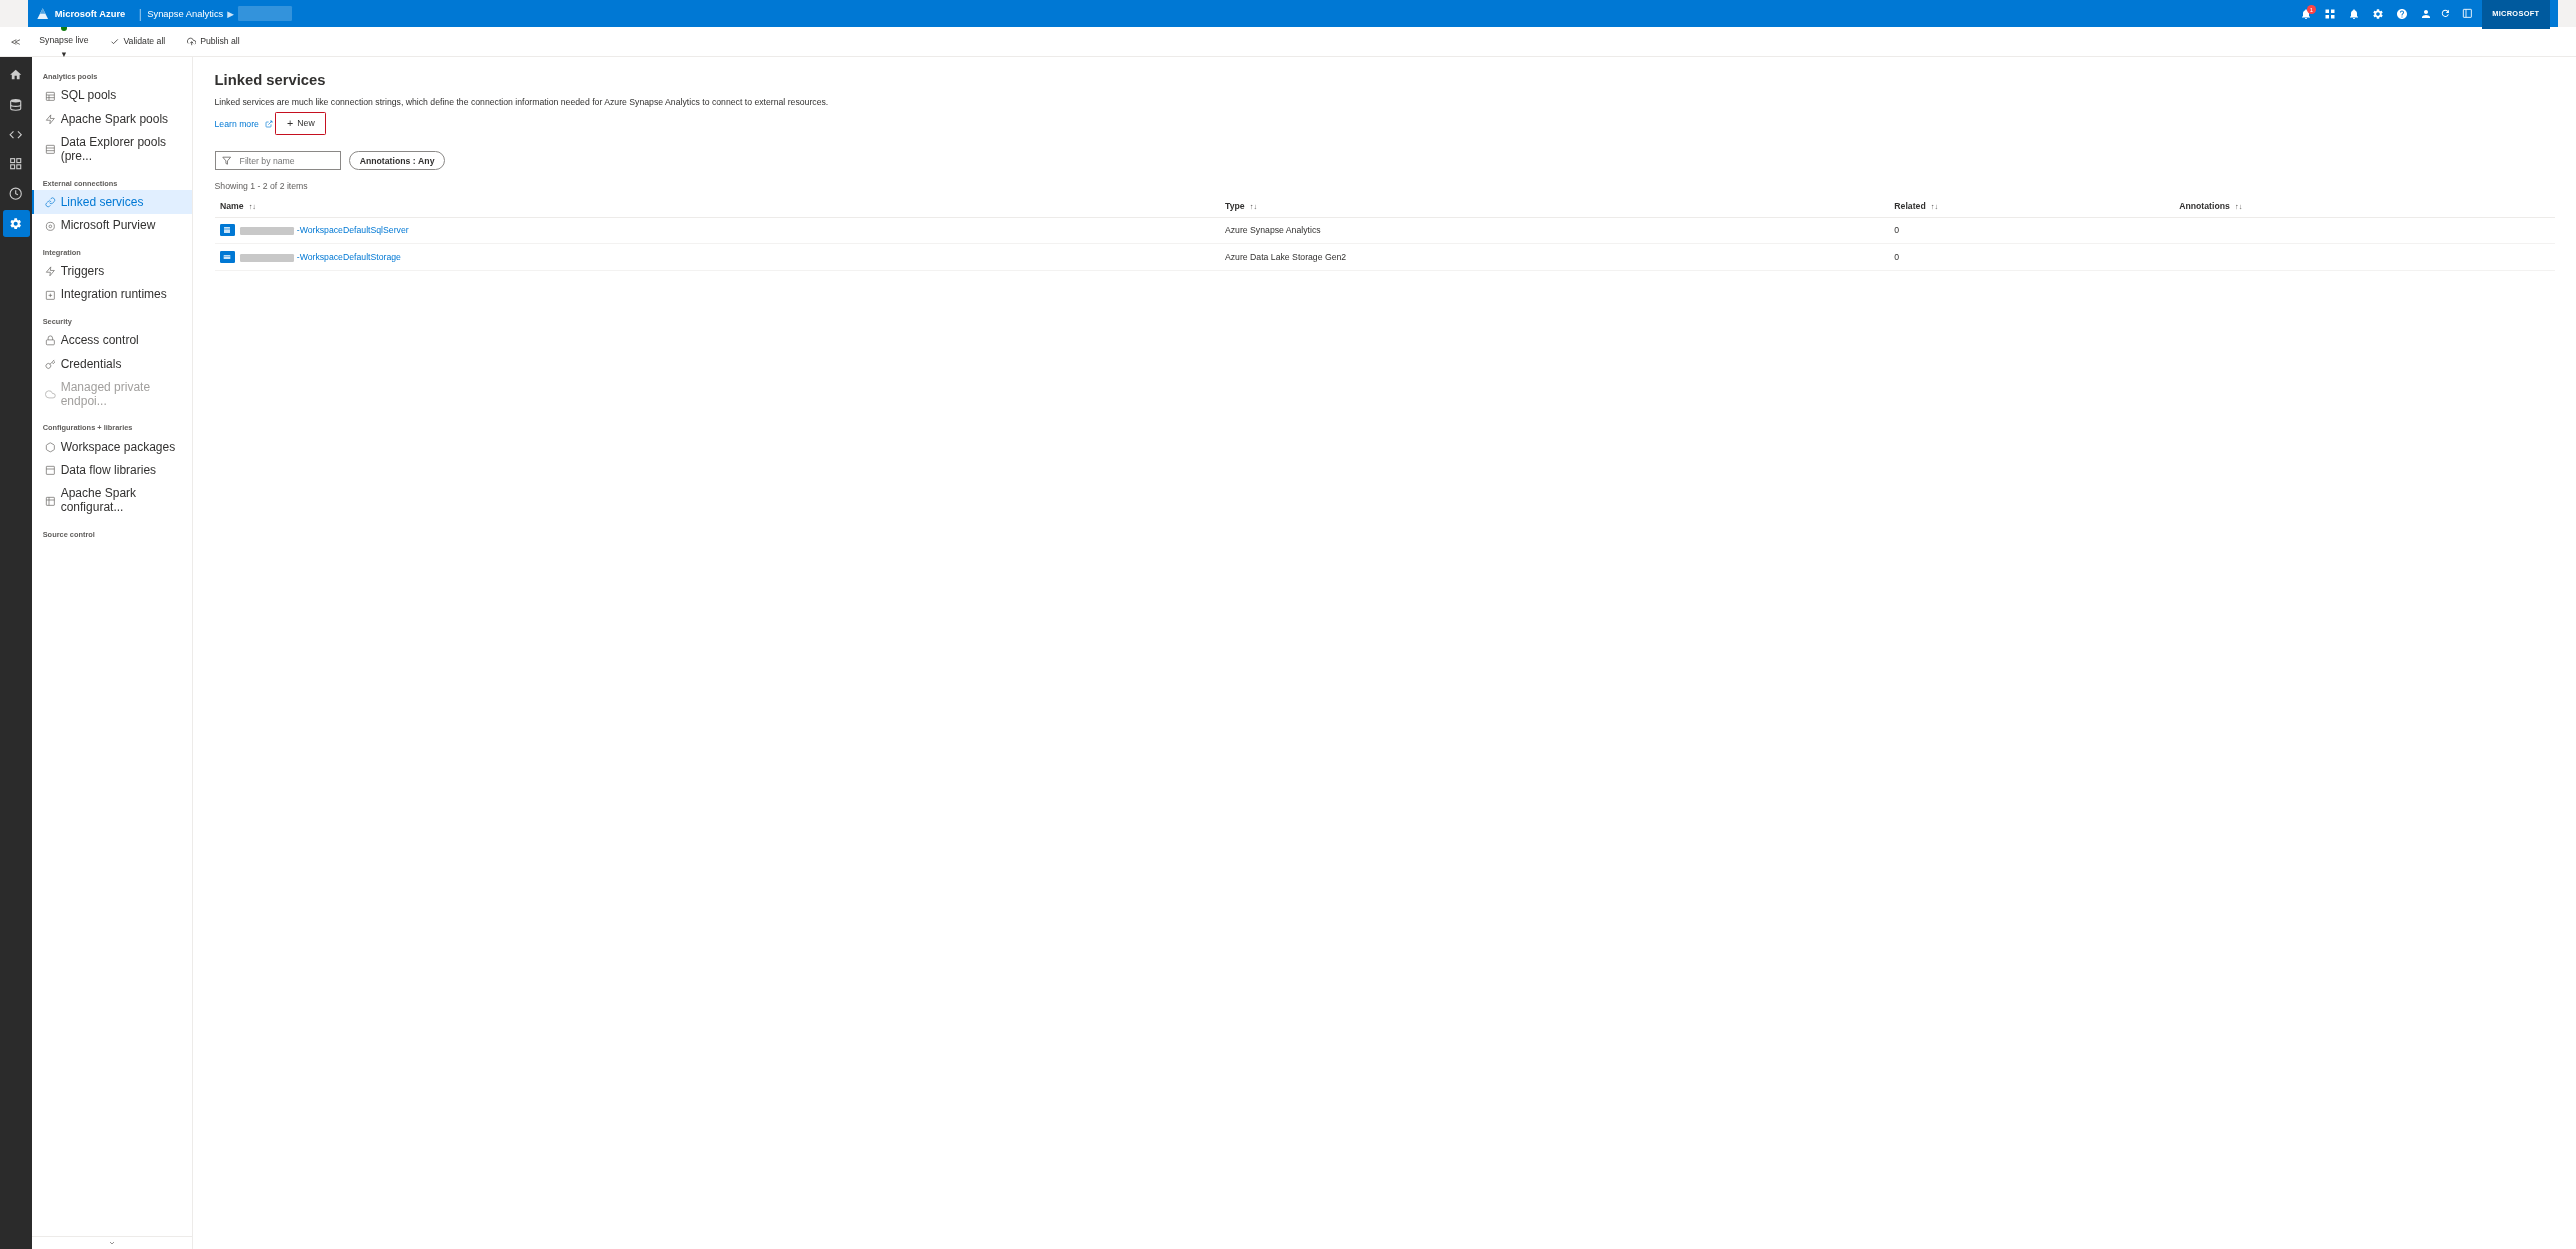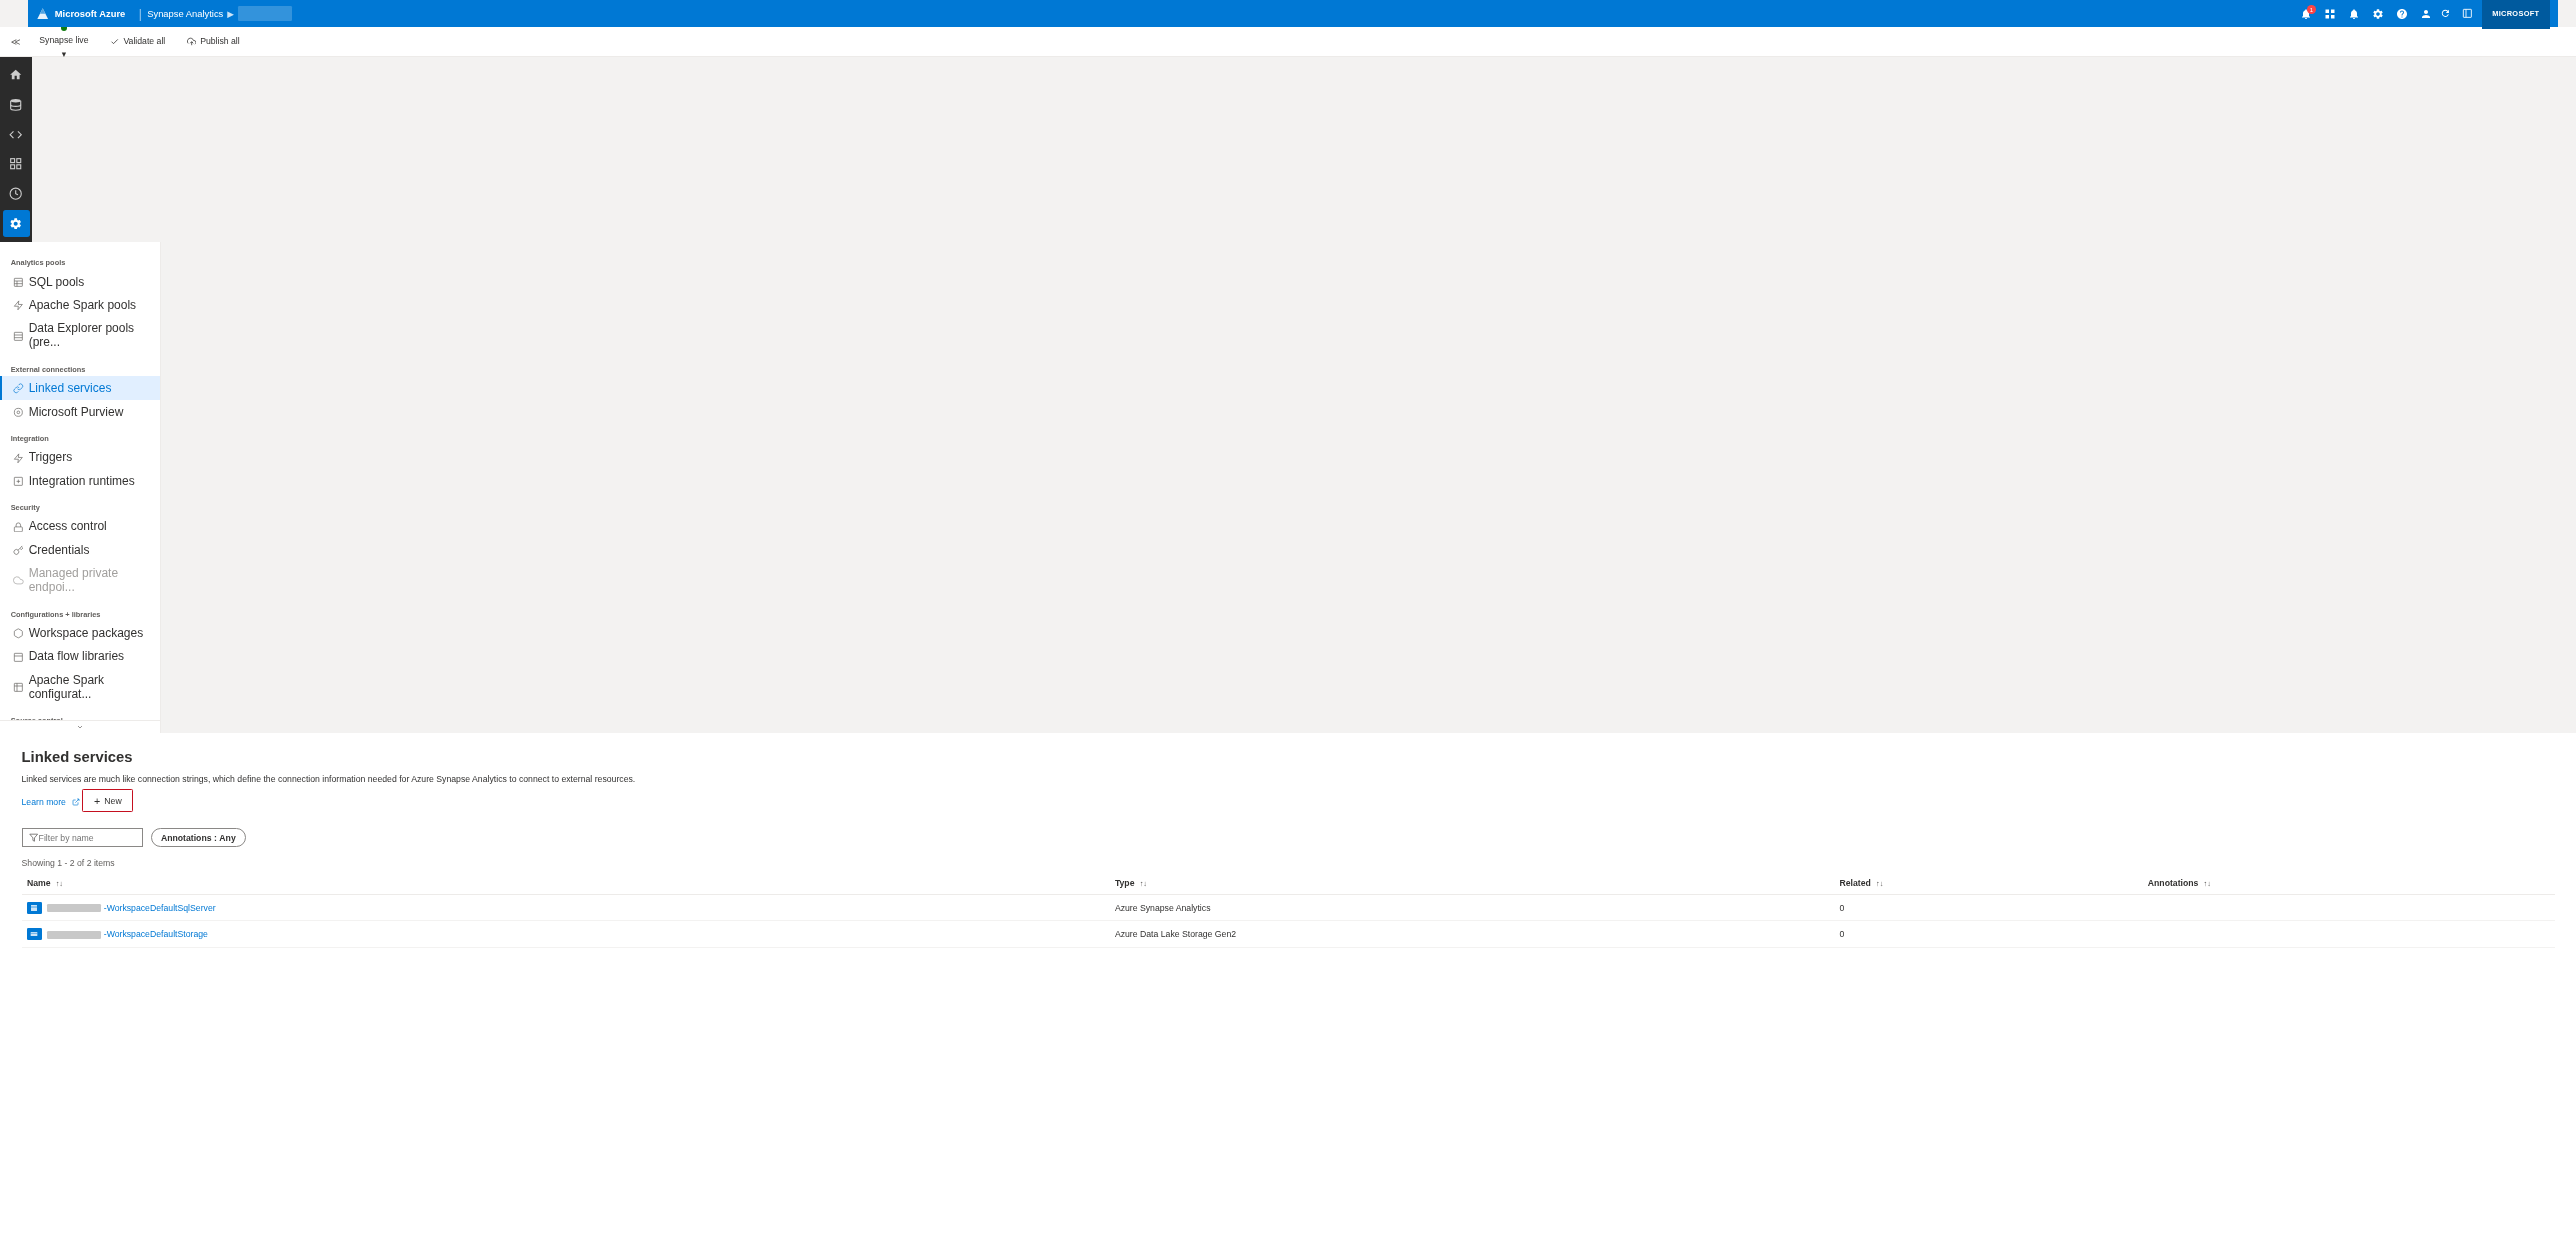--- a/index.html
+++ b/index.html
@@ -147,21 +147,21 @@
       color: #323130;
       font-size: 8.7px;
       padding: 2.7px 5.4px;
     }
     .second-bar-spacer { flex: 1; }
 
     
     .app-layout {
       display: flex;
       position: fixed;
-      top: 56px; left: 0; right: 0; bottom: 0; flex-direction: column;
+      top: 56px; left: 0; right: 0; bottom: 0;
     }
 
     
     .icon-sidebar {
       width: 32px;
       background: #2b2b2b;
       display: flex;
       flex-direction: column;
       align-items: center;
       padding: 5.4px 0;
@@ -292,21 +292,21 @@
       display: flex;
       align-items: center;
       gap: 8px;
       margin-bottom: 10.7px;
     }
     .filter-input-wrap {
       display: flex;
       align-items: flex-start;
       border: 0.7px solid #8a8886;
       padding: 3.4px 6.7px;
-      gap: 0;
+      gap: 8px;
       min-width: 121px;
     }
     .filter-input-wrap input {
       border: none;
       outline: none;
       font-size: 8.7px;
       color: #605e5c;
       background: transparent;
       width: 94px;
     }

